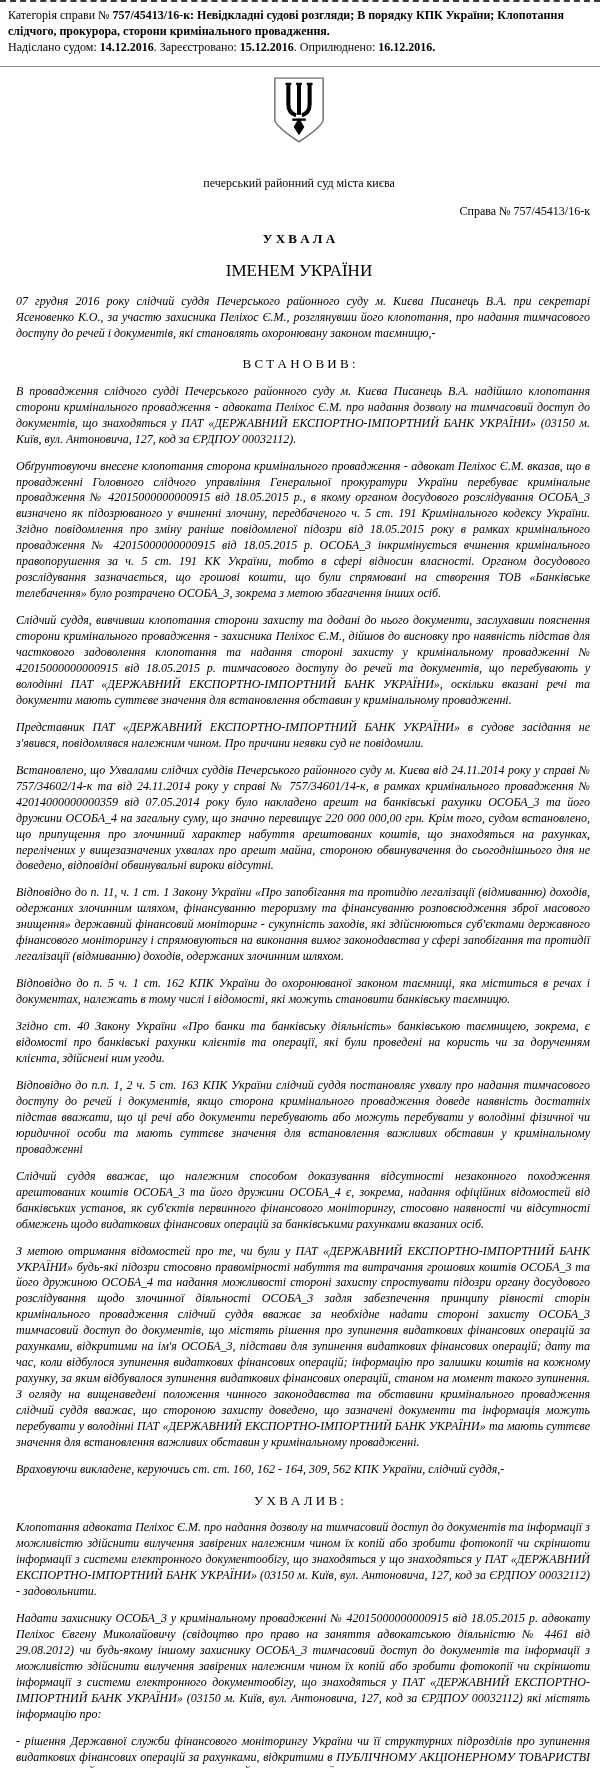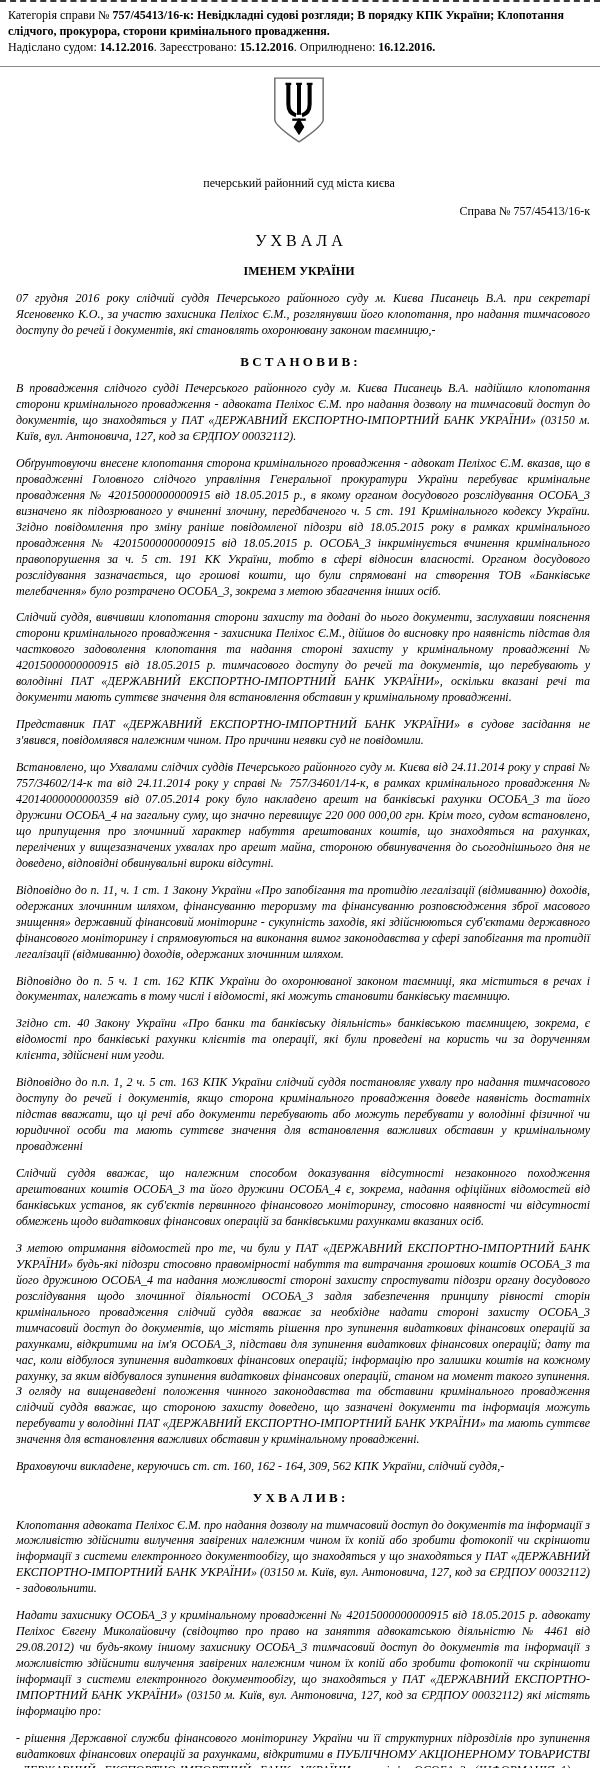--- a/index.html
+++ b/index.html
@@ -29,38 +29,38 @@
   .emblem-wrap { text-align: center; margin: 8px 0 0 0; }
   .emblem-wrap svg { display: inline-block; }
   .court-name {
     text-align: center;
     font-weight: normal;
     margin: 26px 0 0 0;
   }
   .case-ref { text-align: right; margin: 12px 0 0 0; }
   .doc-title {
     text-align: center;
-    font-weight: normal;
+    font-weight: bold;
     margin: 10px 0 0 0;
-    font-size: 16px;
+    font-size: 13px;
   }
   .doc-subtitle {
     text-align: center;
-    font-weight: bold;
+    font-weight: normal;
     margin: 13px 0 0 0;
-    font-size: 12px;
+    font-size: 17px;
   }
   .body-text p.para {
     text-align: justify;
     margin: 11px 0 0 8px;
     font-style: italic;
   }
   .section-heading {
     text-align: center;
-    font-weight: bold;
+    font-weight: normal;
     margin: 14px 0 3px 0;
     font-size: 13px;
   }
 </style>
 </head>
 <body>
 
 <div class="page">
 
   <div class="meta">

